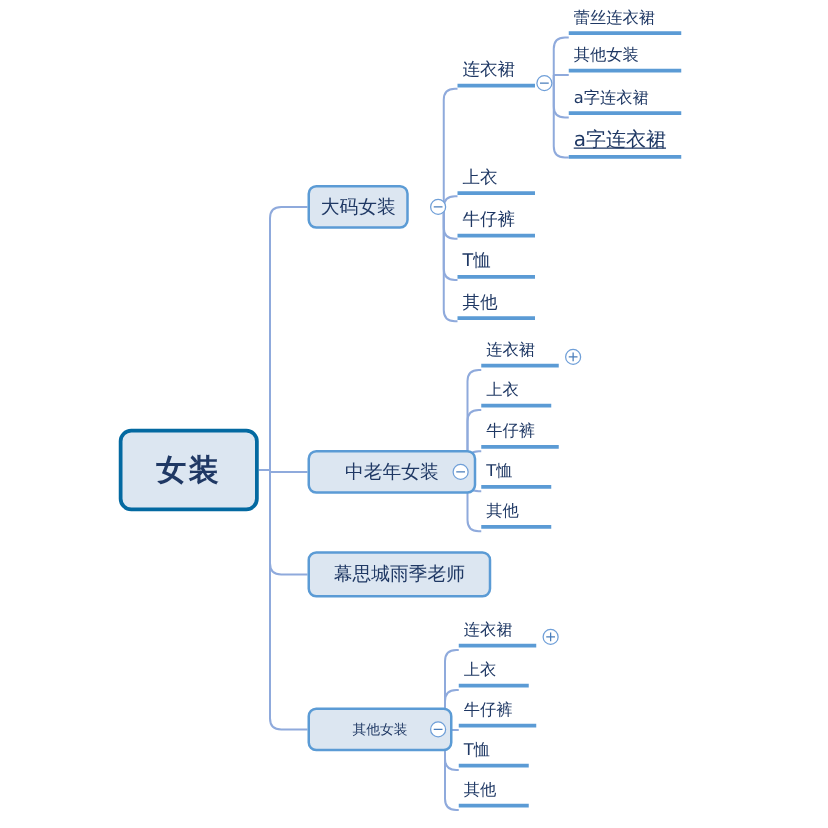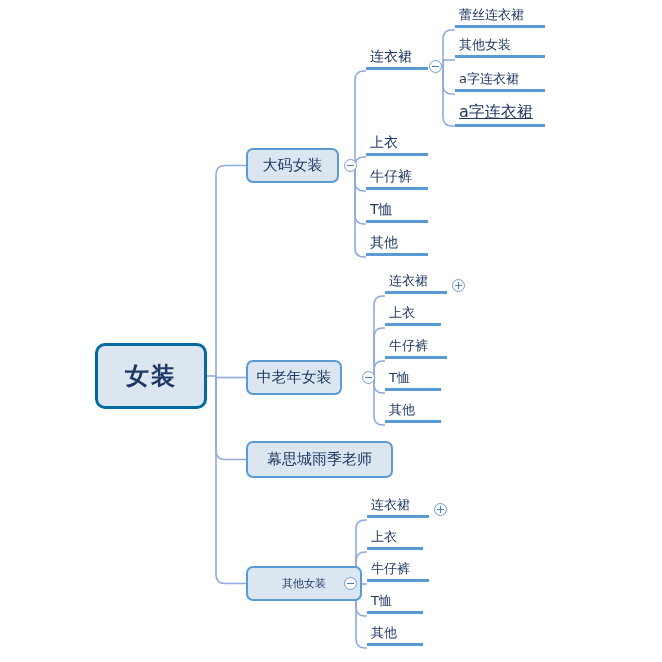--- a/index.html
+++ b/index.html
@@ -131,21 +131,21 @@
       <path d="M 356 583.5 L 356 529 Q 356 520 365 520 L 367 520" fill="none" stroke="#8faadc" stroke-width="1.6"></path>
       <path d="M 356 583.5 L 356 561 Q 356 552 365 552 L 367 552" fill="none" stroke="#8faadc" stroke-width="1.6"></path>
       <path d="M 356 584 L 367 584" fill="none" stroke="#8faadc" stroke-width="1.6"></path>
       <path d="M 356 583.5 L 356 607 Q 356 616 365 616 L 367 616" fill="none" stroke="#8faadc" stroke-width="1.6"></path>
       <path d="M 356 583.5 L 356 639 Q 356 648 365 648 L 367 648" fill="none" stroke="#8faadc" stroke-width="1.6"></path>
     </svg>
   <div id="nodes">
       <div class="root-node" style="left: 95px; top: 343px; width: 112px; height: 66px; font-size: 24px;">
         <span>女装</span>
       </div>
-      <div class="branch-node" style="left: 246px; top: 148px; width: 93px; height: 35px; font-size: 15px;">
+      <div class="branch-node" style="left: 246px; top: 148px; width: 81px; height: 35px; font-size: 15px;">
         <span>大码女装</span>
       </div>
       <div class="toggle" style="left: 344px; top: 159px;"></div>
       <div class="topic" style="left: 366px; top: 49px; width: 62px; font-size: 14px;">
         <span class="topic-label">连衣裙</span>
       </div>
       <div class="toggle" style="left: 429px; top: 60px;"></div>
       <div class="topic" style="left: 455px; top: 8px; width: 90px; font-size: 13px;">
         <span class="topic-label">蕾丝连衣裙</span>
       </div>
@@ -163,21 +163,21 @@
       </div>
       <div class="topic" style="left: 366px; top: 169px; width: 62px; font-size: 14px;">
         <span class="topic-label">牛仔裤</span>
       </div>
       <div class="topic" style="left: 366px; top: 202px; width: 62px; font-size: 14px;">
         <span class="topic-label">T恤</span>
       </div>
       <div class="topic" style="left: 366px; top: 235px; width: 62px; font-size: 14px;">
         <span class="topic-label">其他</span>
       </div>
-      <div class="branch-node" style="left: 246px; top: 360px; width: 96px; height: 35px; font-size: 15px; text-align: right;">
+      <div class="branch-node" style="left: 246px; top: 360px; width: 135px; height: 35px; font-size: 15px; text-align: right;">
         <span>中老年女装</span>
       </div>
       <div class="toggle" style="left: 362px; top: 371px;"></div>
       <div class="topic" style="left: 385px; top: 274px; width: 62px; font-size: 13px;">
         <span class="topic-label">连衣裙</span>
       </div>
       <div class="toggle plus" style="left: 452px; top: 279px;"></div>
       <div class="topic" style="left: 385px; top: 306px; width: 56px; font-size: 13px;">
         <span class="topic-label">上衣</span>
       </div>

